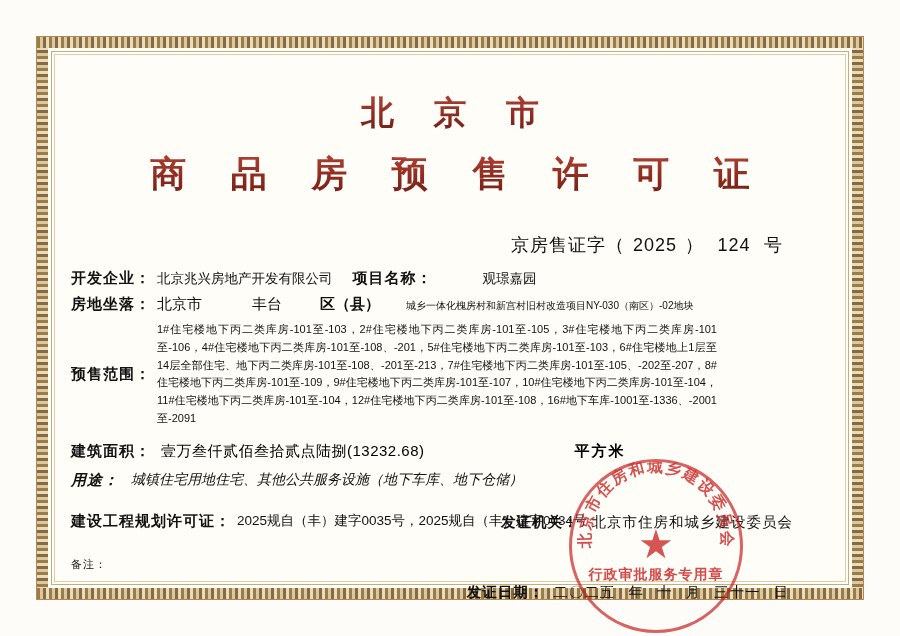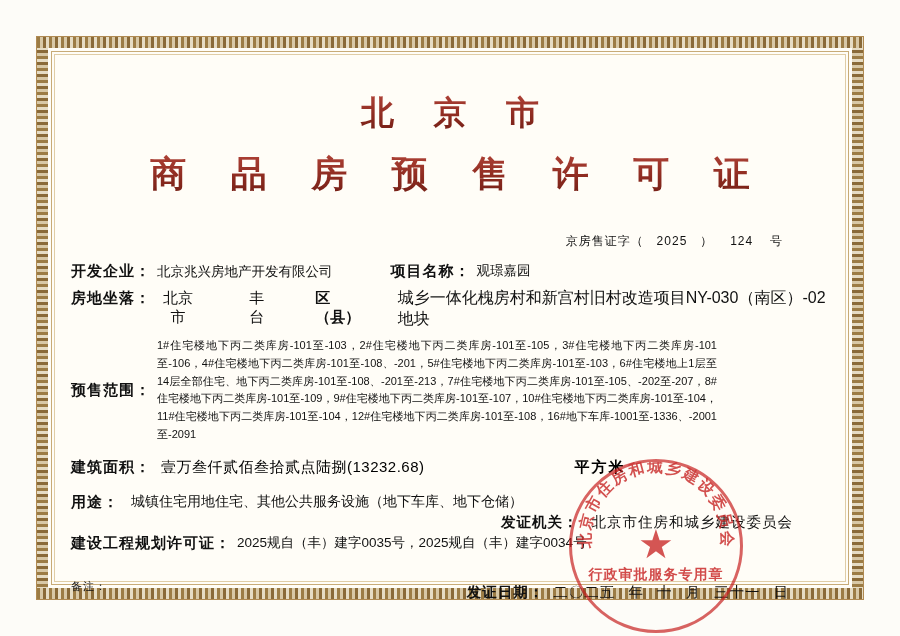--- a/index.html
+++ b/index.html
@@ -137,21 +137,21 @@
     width: 4px; height: 4px;
     background: #111;
   }
   .qr-eye.tl { left: 3px; top: 3px; }
   .qr-eye.tr { right: 3px; top: 3px; }
   .qr-eye.bl { left: 3px; bottom: 3px; }
 
   
   .certno {
     margin-top: 34px;
-    font-size: 12px;
+    font-size: 18px;
     color: #111;
     text-align: right;
     padding-right: 52px;
     letter-spacing: 1px;
   }
   .certno .num { display: inline-block; min-width: 48px; text-align: center; }
 
   .rows { margin-top: 12px; padding: 0 6px; }
   .row {
     display: flex;
@@ -167,44 +167,44 @@
     white-space: nowrap;
     letter-spacing: 1px;
   }
   .val {
     font-size: 13.5px;
     color: #111;
     padding-left: 6px;
   }
   .row-dev { justify-content: flex-start; }
   .dev-left { display: flex; align-items: baseline; }
-  .dev-right { display: flex; align-items: flex-start; margin-left: 58px; }
+  .dev-right { display: flex; align-items: center; margin-left: 20px; gap: 44px; }
 
   .loc-line { display: flex; align-items: baseline; width: 100%; }
   .loc-city { padding-left: 6px; text-align: center; }
   .loc-dist { padding-left: 50px; }
   .loc-qu { padding-left: 38px; font-size: 15px; font-weight: bold; }
-  .loc-rest { padding-left: 26px; font-size: 16px; }
+  .loc-rest { padding-left: 26px; font-size: 10px; }
 
   .scope-row { display: flex; align-items: center; }
   .scope-label { font-size: 15px; font-weight: bold; white-space: nowrap; letter-spacing: 1px; padding-top: 1px; }
   .scope-text {
     font-size: 11px;
     line-height: 1.62;
     color: #111;
     padding-left: 6px;
     text-align: justify;
     max-width: 560px;
   }
 
   .area-row { display: flex; align-items: baseline; margin-top: 14px; }
   .area-val { font-size: 15px; padding-left: 10px; letter-spacing: 0.5px; }
   .area-unit { font-size: 15px; font-weight: bold; margin-left: 150px; letter-spacing: 2px; }
 
-  .use-row { margin-top: 16px; }
+  .use-row { margin-top: 10px; font-style: italic; }
   .use-val { font-size: 14px; padding-left: 12px; }
 
   .term-row { margin-top: 22px; }
   .term-val { font-size: 14px; padding-left: 6px; }
 
   .permit-row { margin-top: 22px; }
   .permit-val { font-size: 13.5px; padding-left: 6px; }
 
   .remark-row { margin-top: 26px; font-size: 11px; }
   .remark-lbl { font-size: 11px; color: #111; letter-spacing: 1px; }

